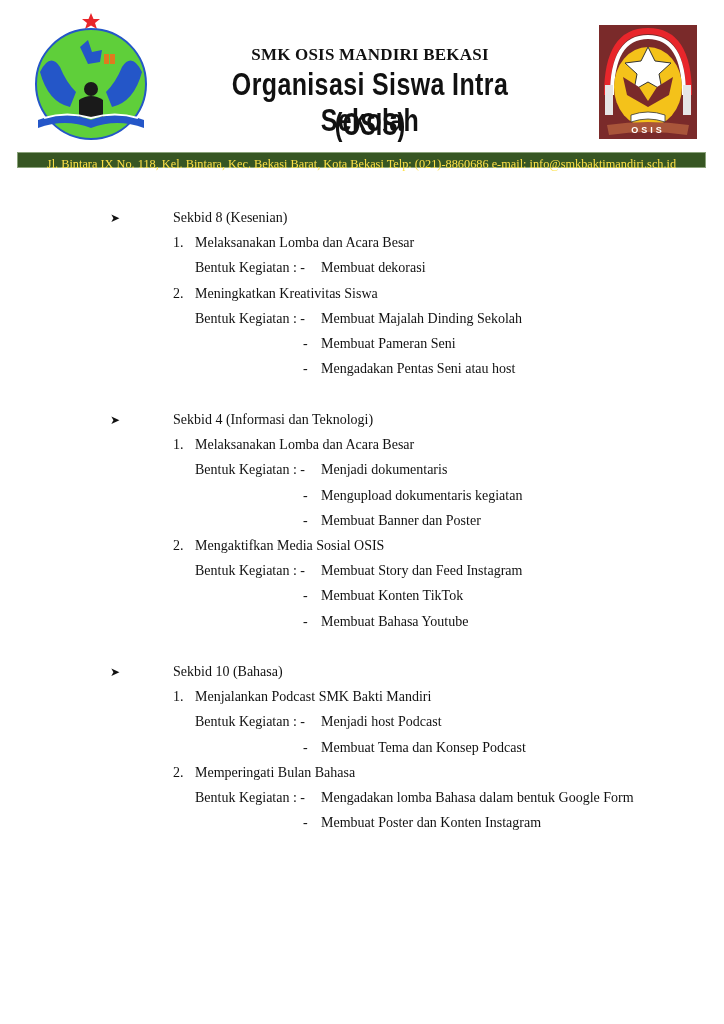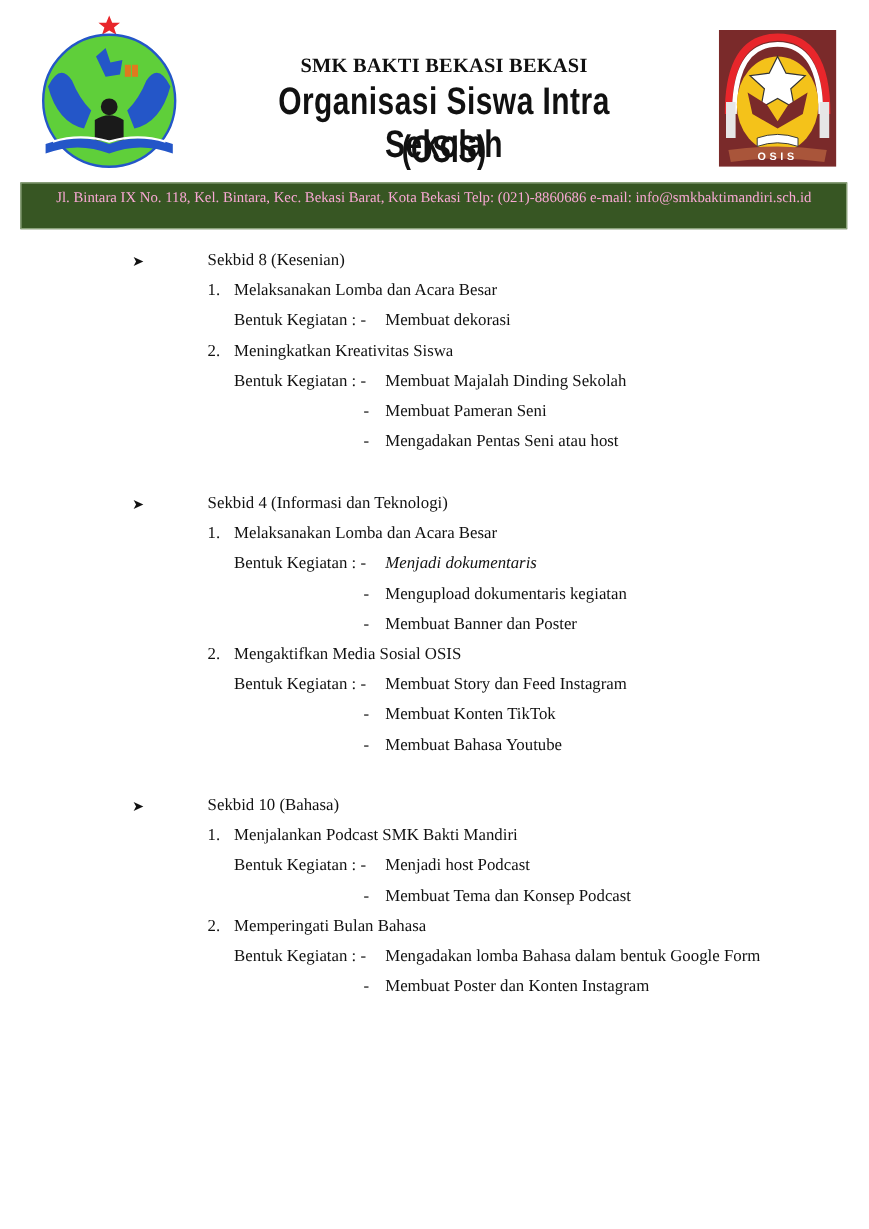--- a/index.html
+++ b/index.html
@@ -9,23 +9,23 @@
   .logo-left { position: absolute; left: 30px; top: 12px; width: 122px; height: 128px; }
   .logo-right { position: absolute; left: 599px; top: 25px; width: 98px; height: 114px; }
   .school-name { position: absolute; left: 170px; top: 45px; width: 400px; text-align: center;
                  font-family: "Liberation Serif", serif; font-weight: bold; font-size: 17px; letter-spacing: 0.2px; }
   .org-name { position: absolute; left: 160px; top: 66px; width: 420px; text-align: center;
               font-family: "Liberation Sans Narrow", "Liberation Sans", sans-serif; font-weight: bold;
               font-size: 32px; line-height: 36px; transform: scaleX(0.78); transform-origin: center; letter-spacing: 0.5px; }
   .org-abbr { position: absolute; left: 160px; top: 106px; width: 420px; text-align: center;
               font-family: "Liberation Sans", sans-serif; font-weight: bold; font-size: 32px; line-height: 36px;
               transform: scaleX(0.72); transform-origin: center; }
-  .address-bar { position: absolute; left: 17px; top: 152px; width: 689px; height: 39px;
+  .address-bar { position: absolute; left: 17px; top: 152px; width: 689px; height: 16px;
                  background: #375623; border: 1px solid #8aa27a; box-sizing: border-box;
-                 color: #f9a8d4; font-size: 12.3px; line-height: 23px; text-align: center; white-space: nowrap; }
+                 color: #fde047; font-size: 12.3px; line-height: 23px; text-align: center; white-space: nowrap; }
   .content { position: absolute; left: 0; top: 0; width: 724px; }
   .line { position: absolute; font-size: 14px; white-space: nowrap; line-height: 18px; margin-left: 42px; }
   .arrow { position: absolute; font-size: 12px; line-height: 18px; }
 </style>
 </head>
 <body>
 
 <div class="header">
   <svg class="logo-left" viewBox="0 0 122 128">
     <polygon points="61,1 63.5,7 70,7 65,11 67,17 61,13.5 55,17 57,11 52,7 58.5,7" fill="#e8262b"></polygon>
@@ -34,21 +34,21 @@
     <path d="M112,60 Q102,40 92,55 Q86,70 76,80 L82,95 Q104,90 112,60 Z" fill="#2456c8"></path>
     <path d="M50,35 L58,28 L62,40 L72,38 L70,50 L58,52 Z" fill="#2456c8"></path>
     <rect x="74" y="42" width="5" height="10" fill="#e07a1f"></rect>
     <rect x="80" y="42" width="5" height="10" fill="#e07a1f"></rect>
     <circle cx="61" cy="77" r="7" fill="#1a1a1a"></circle>
     <path d="M49,105 L49,88 Q61,80 73,88 L73,105 Z" fill="#1a1a1a"></path>
     <path d="M8,108 Q35,98 61,108 Q87,98 114,108 L114,116 Q87,106 61,116 Q35,106 8,116 Z" fill="#2456c8"></path>
     <path d="M14,106 Q37,99 61,106 Q85,99 108,106" stroke="#ffffff" stroke-width="2" fill="none"></path>
   </svg>
 
-  <div class="school-name">SMK BAKTI BEKASI BEKASI</div>
+  <div class="school-name">SMK OSIS MANDIRI BEKASI</div>
   <div class="org-name">Organisasi Siswa Intra Sekolah</div>
   <div class="org-abbr">(OSIS)</div>
 
   <svg class="logo-right" viewBox="0 0 98 114">
     <rect x="0" y="0" width="98" height="114" fill="#7a2a2a"></rect>
     <path d="M8,70 Q8,6 49,6 Q90,6 90,70" fill="none" stroke="#e8262b" stroke-width="6"></path>
     <path d="M13,70 Q13,12 49,12 Q85,12 85,70" fill="none" stroke="#ffffff" stroke-width="4"></path>
     <ellipse cx="49" cy="62" rx="34" ry="40" fill="#f4c21a"></ellipse>
     <polygon points="49,22 56,36 72,38 60,49 63,65 49,57 35,65 38,49 26,38 42,36" fill="#ffffff" stroke="#333" stroke-width="1"></polygon>
     <path d="M24,52 L40,62 L49,76 L58,62 L74,52 L70,70 L49,82 L28,70 Z" fill="#7a2a2a"></path>
@@ -75,21 +75,21 @@
     <span class="line" style="left: 279px; top: 309.8px;">Membuat Majalah Dinding Sekolah</span>
     <span class="line" style="left: 261px; top: 335px;">-</span>
     <span class="line" style="left: 279px; top: 335px;">Membuat Pameran Seni</span>
     <span class="line" style="left: 261px; top: 360.2px;">-</span>
     <span class="line" style="left: 279px; top: 360.2px;">Mengadakan Pentas Seni atau host</span>
     <span class="arrow" style="left: 110px; top: 411px;">➤</span>
     <span class="line" style="left: 131px; top: 411px;">Sekbid 4 (Informasi dan Teknologi)</span>
     <span class="line" style="left: 131px; top: 436.2px;">1.</span>
     <span class="line" style="left: 153px; top: 436.2px;">Melaksanakan Lomba dan Acara Besar</span>
     <span class="line" style="left: 153px; top: 461.4px;">Bentuk Kegiatan : -</span>
-    <span class="line" style="left: 279px; top: 461.4px; font-style: italic;">Menjadi dokumentaris</span>
+    <span class="line" style="left: 279px; top: 461.4px;">Menjadi dokumentaris</span>
     <span class="line" style="left: 261px; top: 486.6px;">-</span>
     <span class="line" style="left: 279px; top: 486.6px;">Mengupload dokumentaris kegiatan</span>
     <span class="line" style="left: 261px; top: 511.8px;">-</span>
     <span class="line" style="left: 279px; top: 511.8px;">Membuat Banner dan Poster</span>
     <span class="line" style="left: 131px; top: 537px;">2.</span>
     <span class="line" style="left: 153px; top: 537px;">Mengaktifkan Media Sosial OSIS</span>
     <span class="line" style="left: 153px; top: 562.2px;">Bentuk Kegiatan : -</span>
     <span class="line" style="left: 279px; top: 562.2px;">Membuat Story dan Feed Instagram</span>
     <span class="line" style="left: 261px; top: 587.4px;">-</span>
     <span class="line" style="left: 279px; top: 587.4px;">Membuat Konten TikTok</span>

